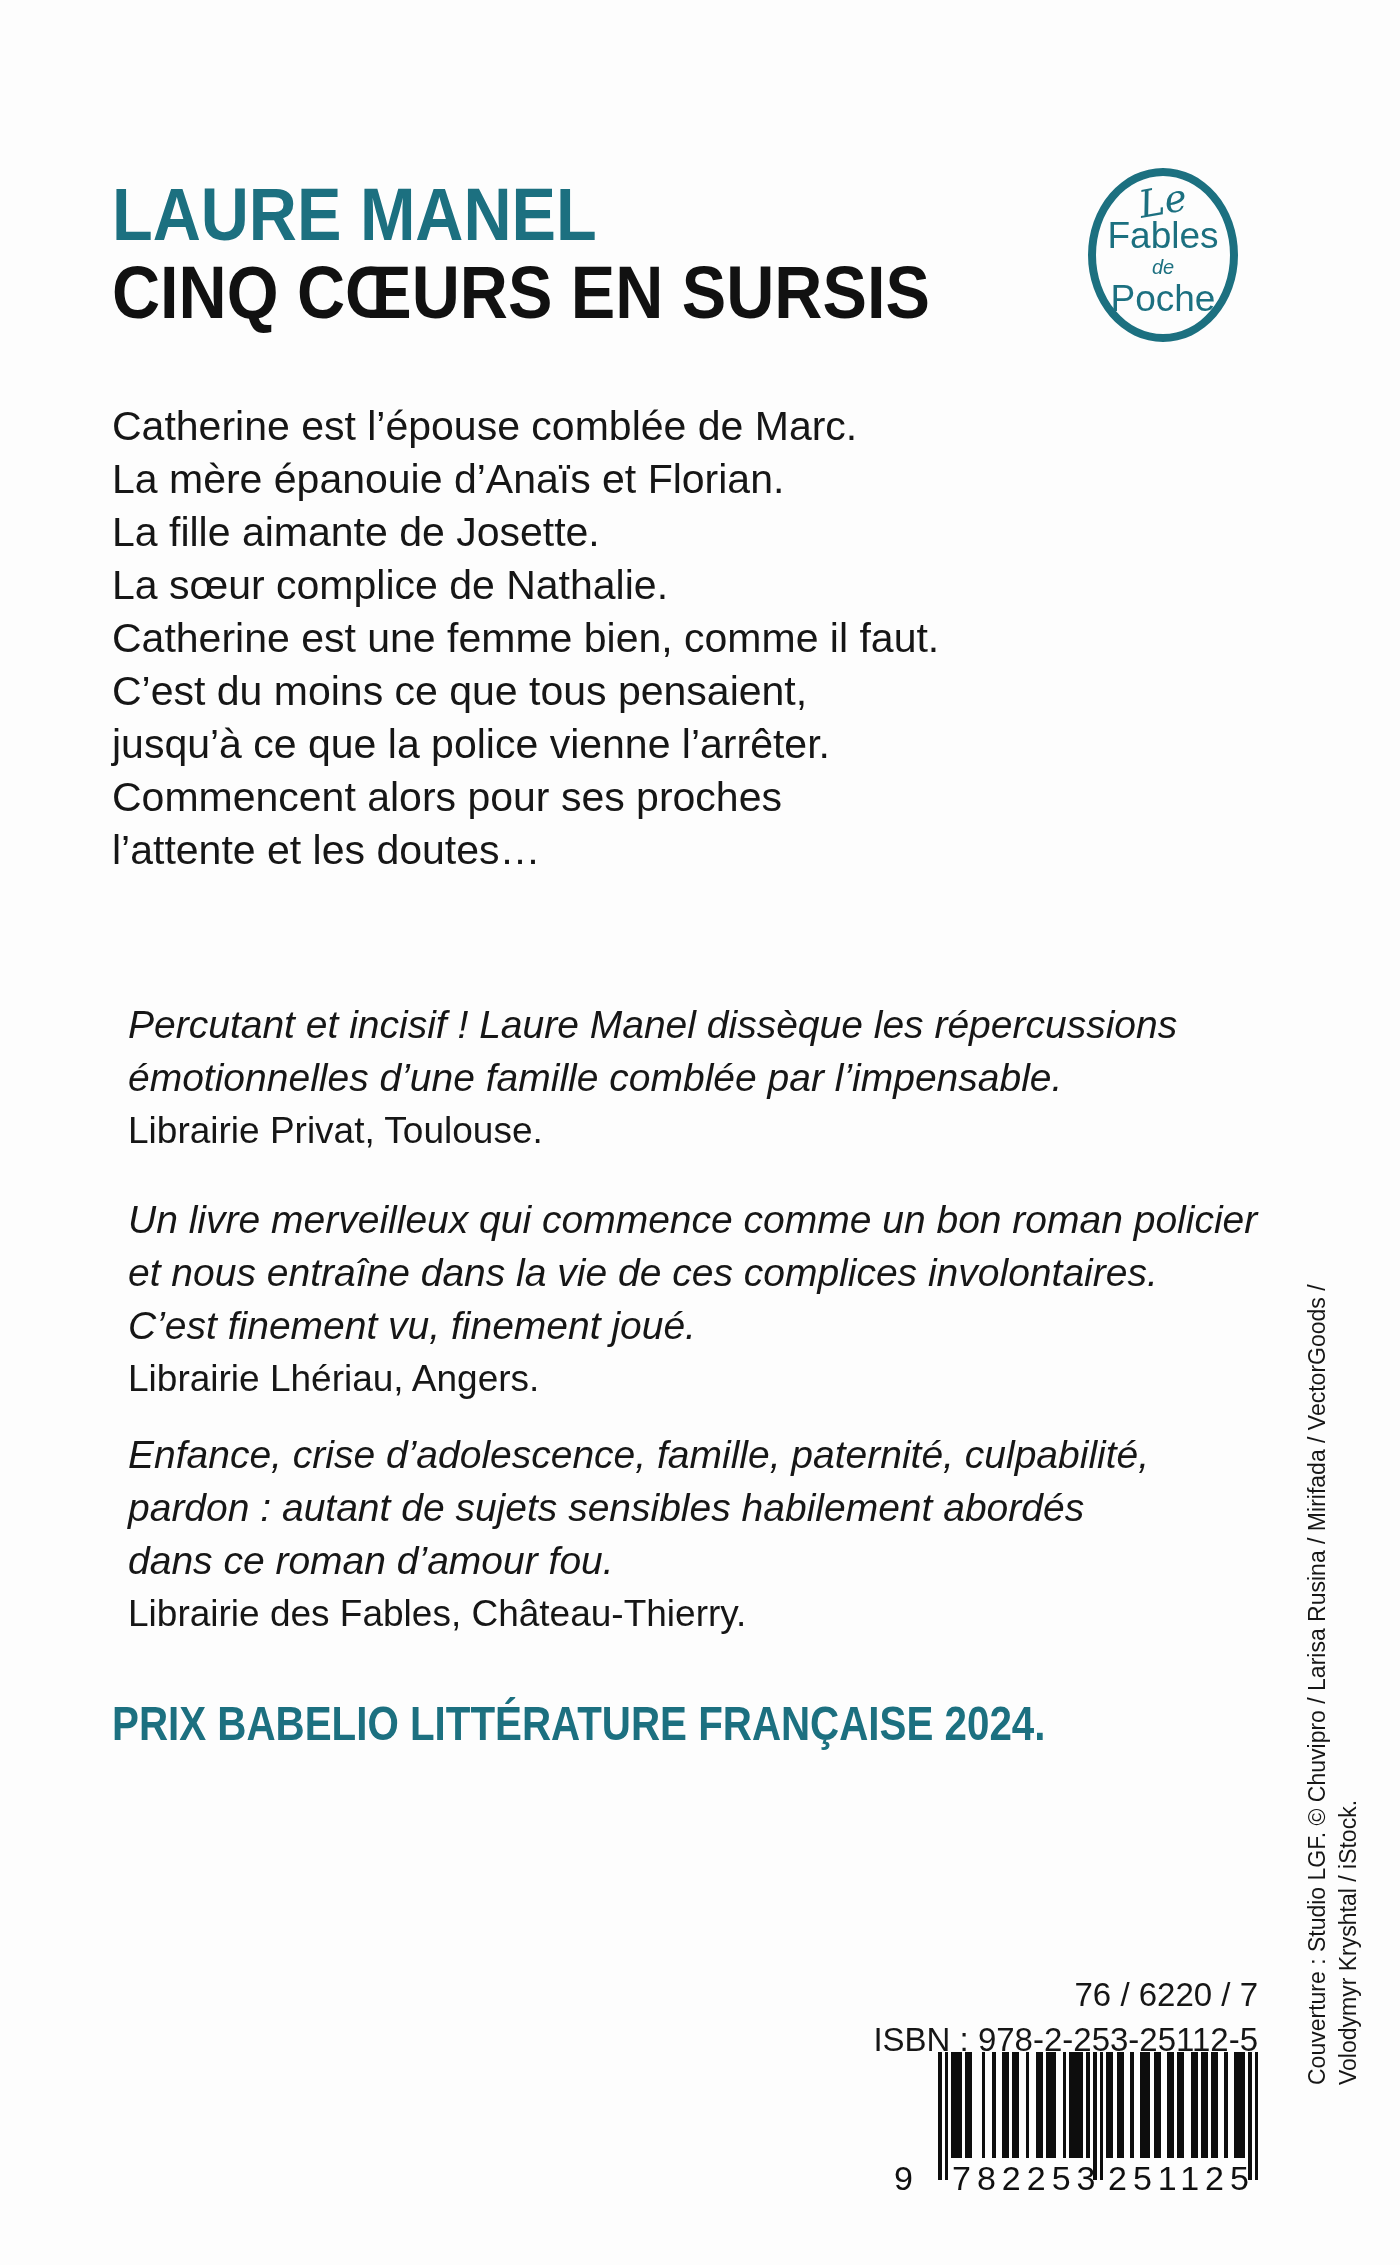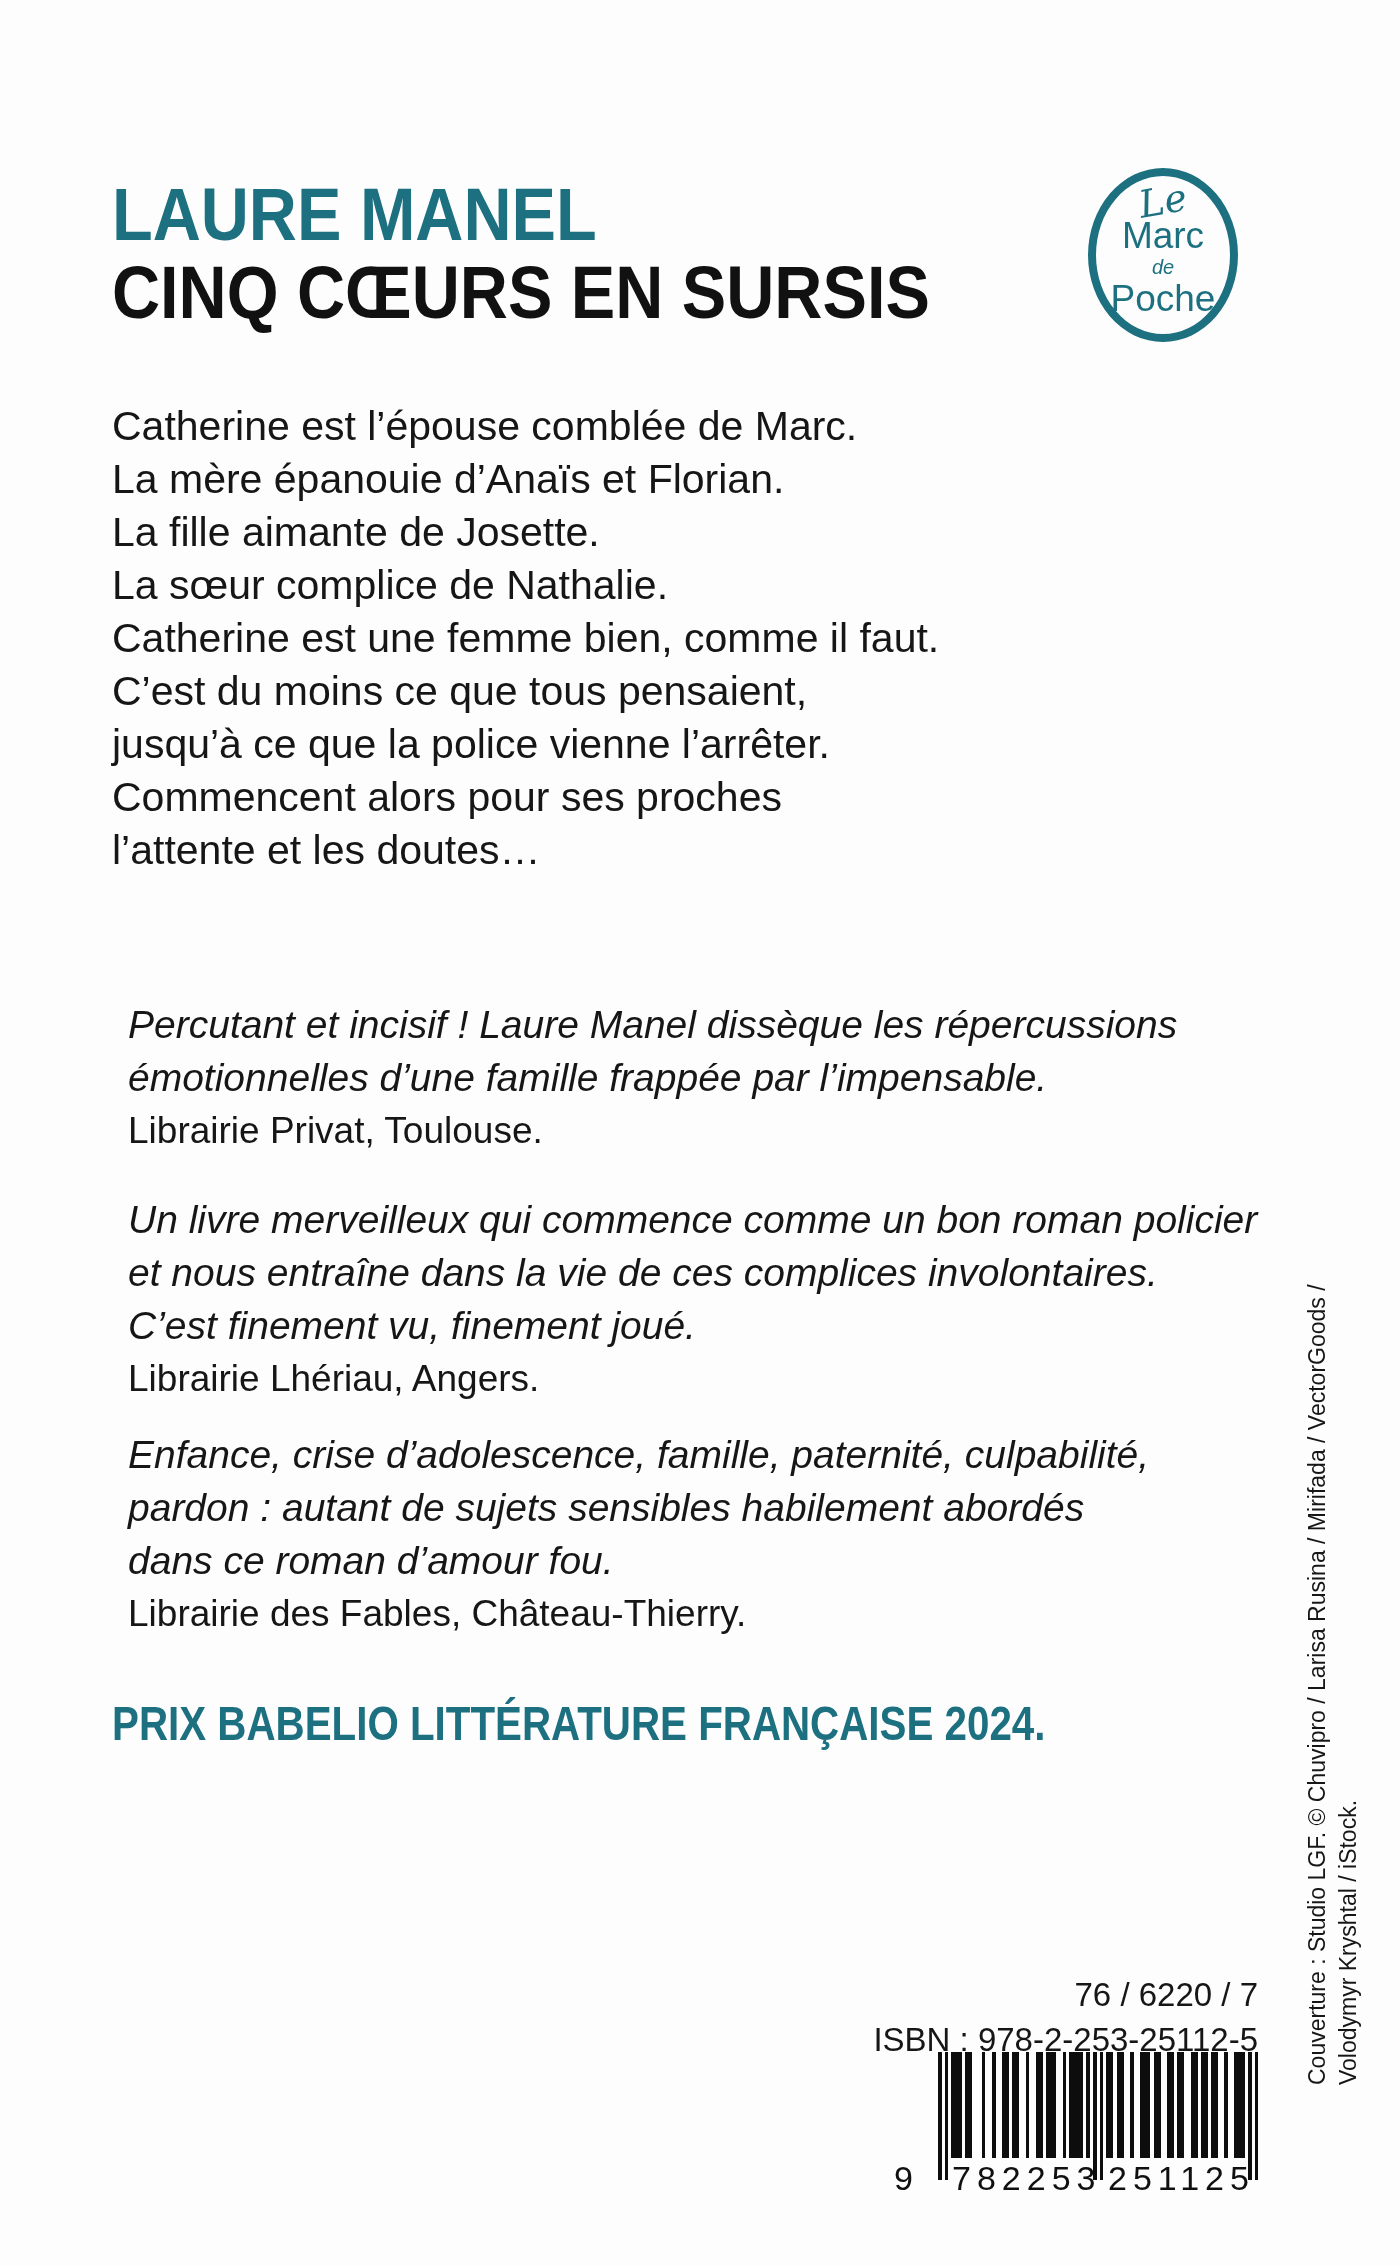--- a/index.html
+++ b/index.html
@@ -87,40 +87,40 @@
 </head>
 <body>
 
 <div class="page">
 
   <div class="author">LAURE MANEL</div>
   <div class="title">CINQ CŒURS EN SURSIS</div>
 
   <div class="logo">
     <div class="le">Le</div>
-    <div class="livre">Marc</div>
+    <div class="livre">Fables</div>
     <div class="de">de</div>
     <div class="poche">Poche</div>
   </div>
 
   <div class="synopsis">
     <div>Catherine est l’épouse comblée de Marc.</div>
     <div>La mère épanouie d’Anaïs et Florian.</div>
     <div>La fille aimante de Josette.</div>
     <div>La sœur complice de Nathalie.</div>
     <div>Catherine est une femme bien, comme il faut.</div>
     <div>C’est du moins ce que tous pensaient,</div>
     <div>jusqu’à ce que la police vienne l’arrêter.</div>
     <div>Commencent alors pour ses proches</div>
     <div>l’attente et les doutes…</div>
   </div>
 
   <div class="quote q1">
     <div>Percutant et incisif ! Laure Manel dissèque les répercussions</div>
-    <div>émotionnelles d’une famille frappée par l’impensable.</div>
+    <div>émotionnelles d’une famille comblée par l’impensable.</div>
     <div class="attr">Librairie Privat, Toulouse.</div>
   </div>
 
   <div class="quote q2">
     <div>Un livre merveilleux qui commence comme un bon roman policier</div>
     <div>et nous entraîne dans la vie de ces complices involontaires.</div>
     <div>C’est finement vu, finement joué.</div>
     <div class="attr">Librairie Lhériau, Angers.</div>
   </div>
 

